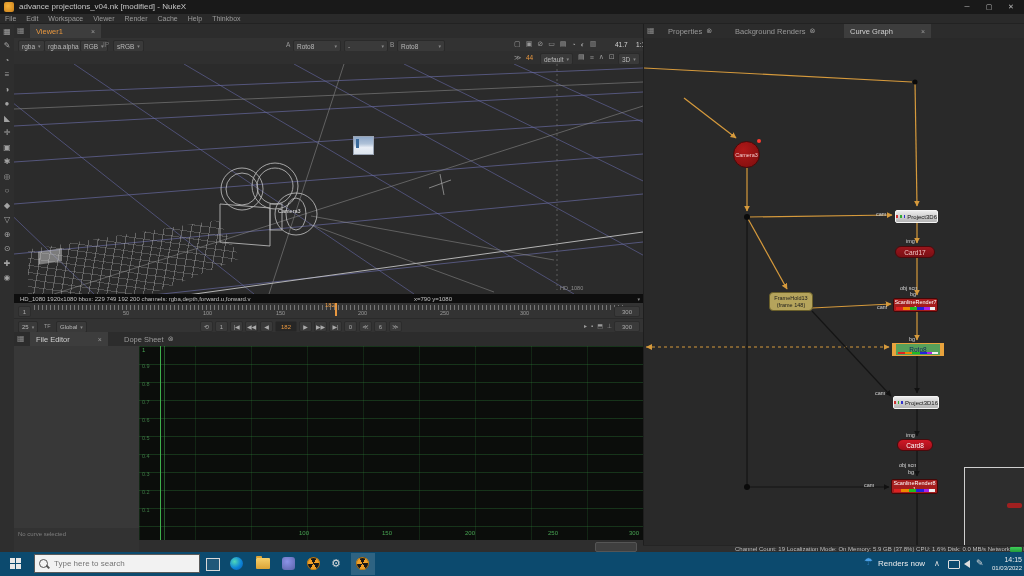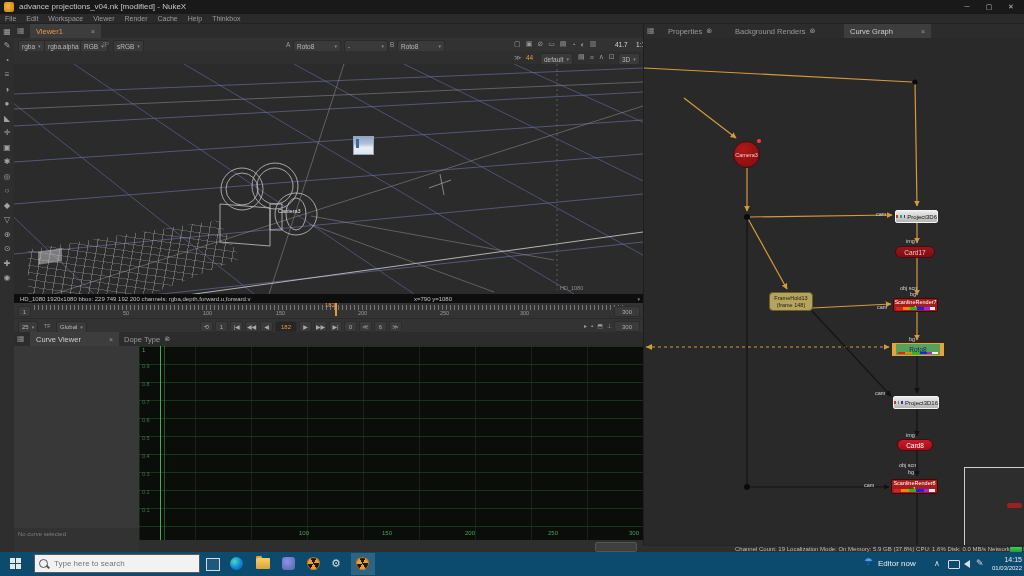--- a/index.html
+++ b/index.html
@@ -286,25 +286,25 @@
       <span class="t6 dim">▪</span>
       <span class="t6 dim">⬒</span>
       <span class="t6 dim">⊥</span>
     </div>
     <div class="abs btn" style="left:600px;top:2px;width:24px;">300</div>
   </div>
 
   <div class="abs tabbar" style="left:14px;top:332px;width:629px;height:14px;">
     <span class="abs panelicon" style="left:3px;">▦</span>
     <div class="abs tab active" style="left:16px;">
-      <span class="t75">Curve Viewer</span>
+      <span class="t75">File Editor</span>
       <span class="t7 dim">×</span>
     </div>
     <div class="abs tab" style="left:104px;">
-      <span class="t75">Dope Type</span>
+      <span class="t75">Dope Sheet</span>
       <span class="t7 dim">⊗</span>
     </div>
   </div>
 
   <div class="abs" style="left:14px;top:346px;width:125px;height:182px;background:#383838;border-right:1px solid #2a2a2a;"></div>
   <div class="abs" style="left:139px;top:346px;width:504px;height:194px;background-color:#0b0d0b;
     background-image:
       repeating-linear-gradient(to bottom, rgba(45,125,55,.35) 0 1px, transparent 1px 18px),
       repeating-linear-gradient(to right, rgba(45,125,55,.22) 0 1px, transparent 1px 56px);">
     <div class="abs" style="left:21px;top:0;width:1px;height:194px;background:#3faf4d;"></div>
@@ -488,21 +488,21 @@
     <div class="abs" style="left:282px;top:5px;width:13px;height:13px;border-radius:3px;background:radial-gradient(circle at 40% 35%,#8b93e8,#5b63a8);"></div>
 
     <div class="abs icon-nuke" style="left:307px;top:5px;"></div>
 
     <span class="abs" style="left:331px;top:5px;font-size:11px;color:#ddd;line-height:13px;">⚙</span>
 
     <div class="abs" style="left:351px;top:1px;width:24px;height:22px;background:rgba(255,255,255,.14);"></div>
     <div class="abs icon-nuke" style="left:356px;top:5px;"></div>
 
     <span class="abs" style="left:864px;top:4px;font-size:10px;color:#4aa0e8;">☂</span>
-    <span class="abs t8" style="left:878px;top:7px;color:#ececec;">Editor now</span>
+    <span class="abs t8" style="left:878px;top:7px;color:#ececec;">Renders now</span>
     <span class="abs t8" style="left:934px;top:7px;color:#ddd;">∧</span>
     <div class="abs" style="left:948px;top:8px;width:10px;height:7px;border:1px solid #ddd;border-radius:1px;"></div>
     <div class="abs" style="left:964px;top:8px;width:0;height:0;border-top:4px solid transparent;border-bottom:4px solid transparent;border-right:6px solid #ddd;"></div>
     <span class="abs" style="left:976px;top:6px;font-size:9px;color:#ddd;">✎</span>
     <div class="abs" style="left:990px;top:3px;width:32px;text-align:right;line-height:9px;">
       <div class="t7" style="color:#ececec;">14:15</div>
       <div class="t6" style="color:#ececec;">01/03/2022</div>
     </div>
   </div>
 

